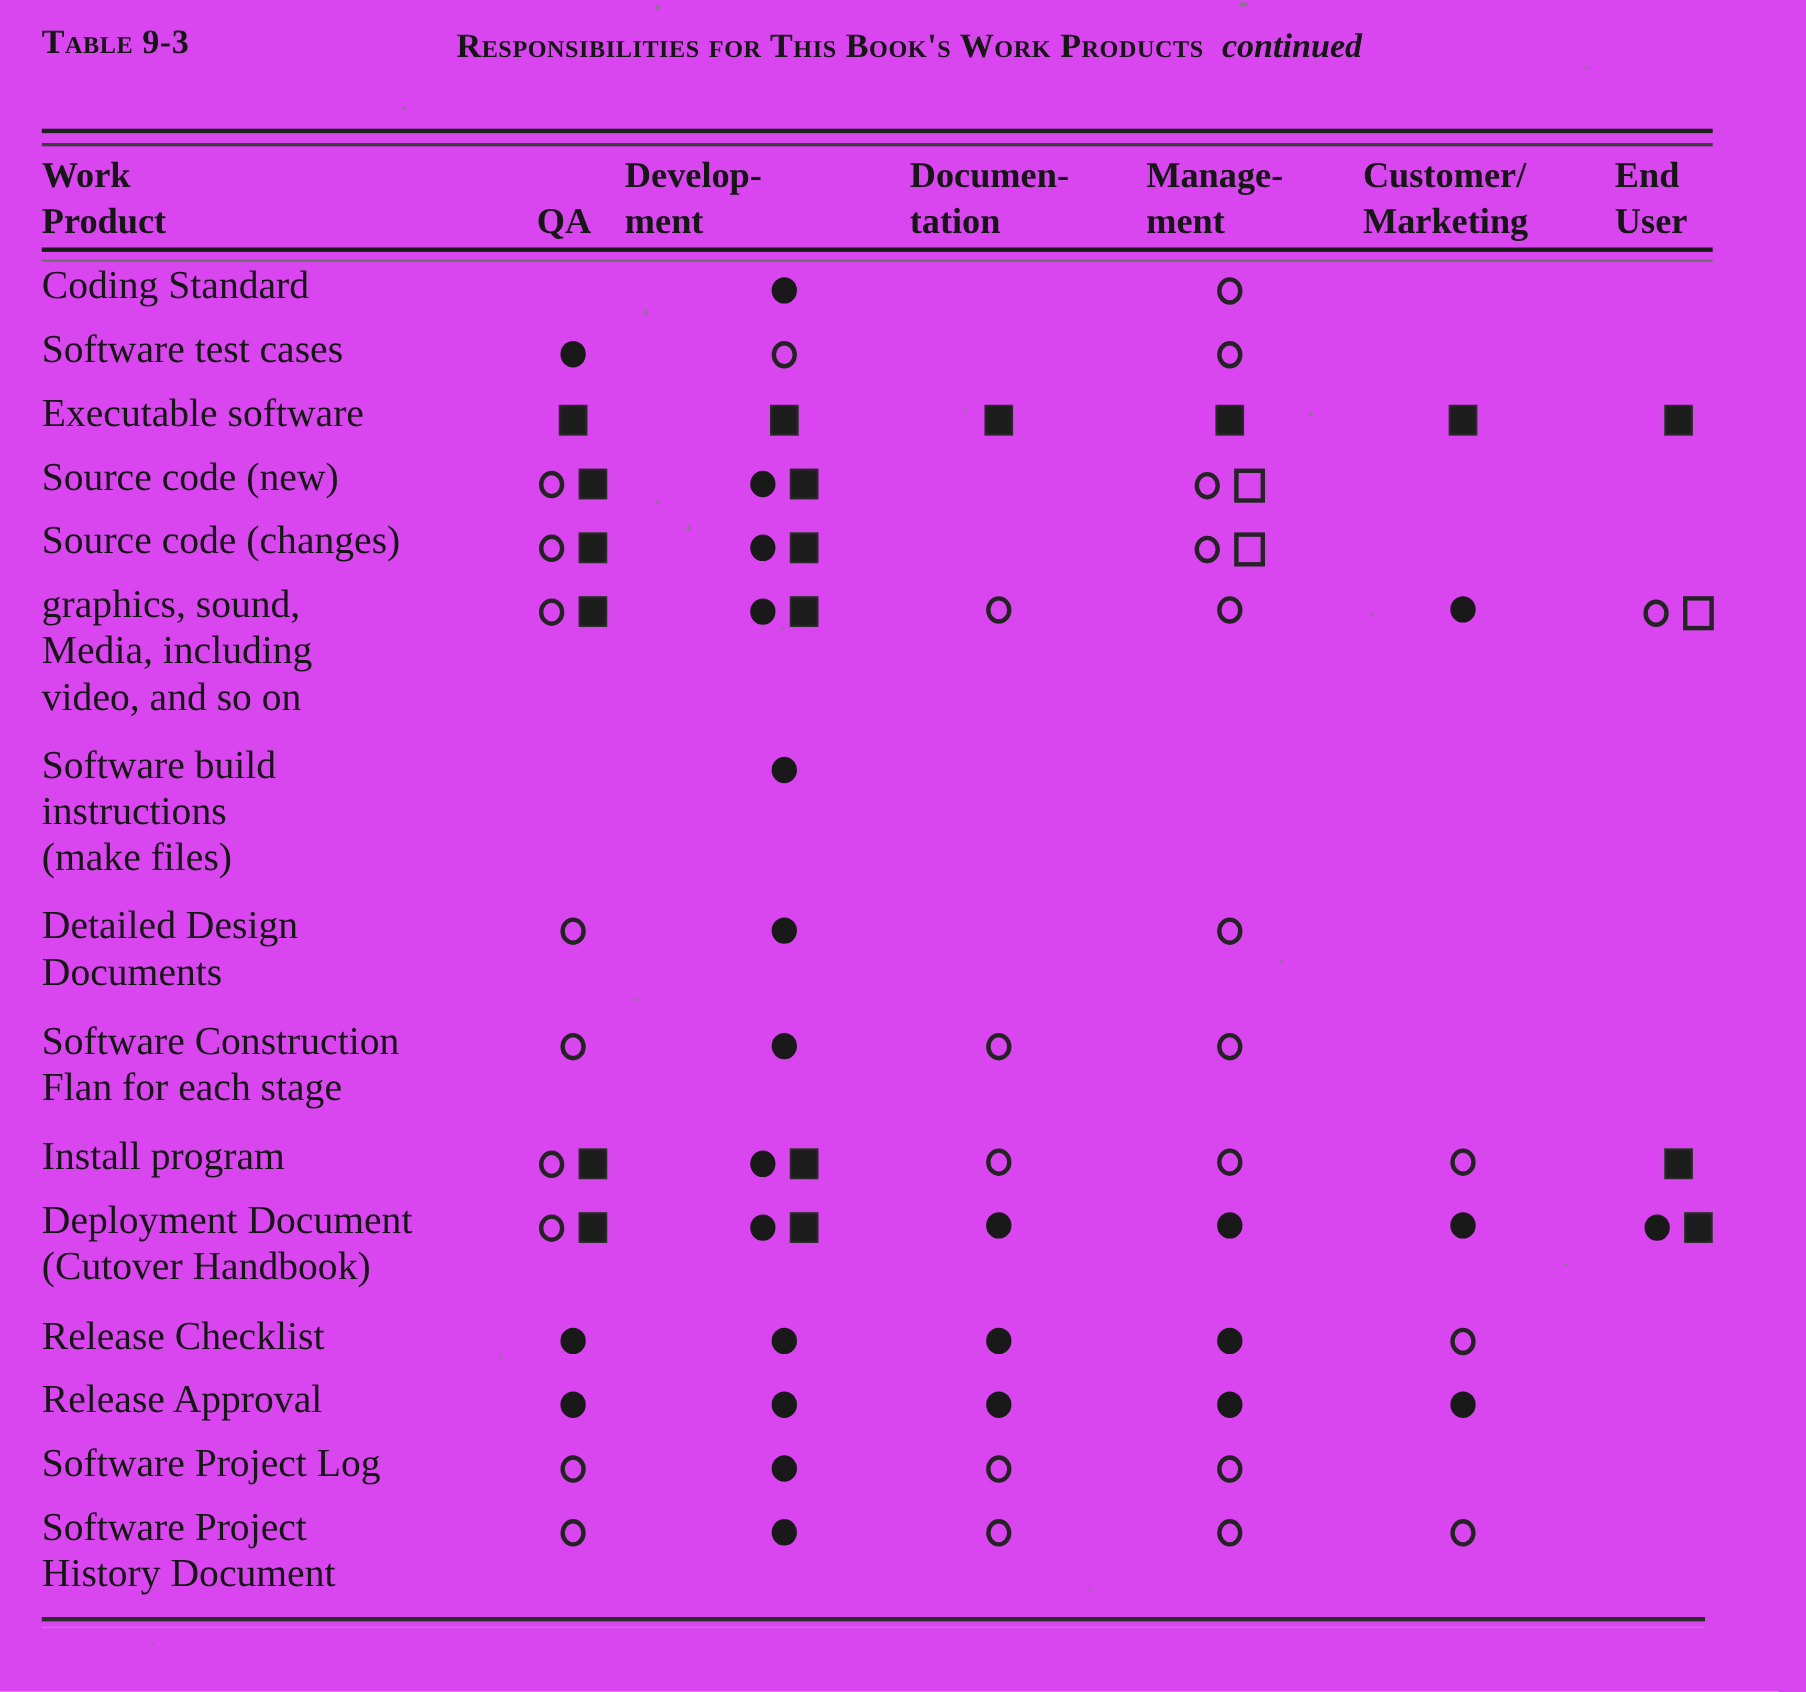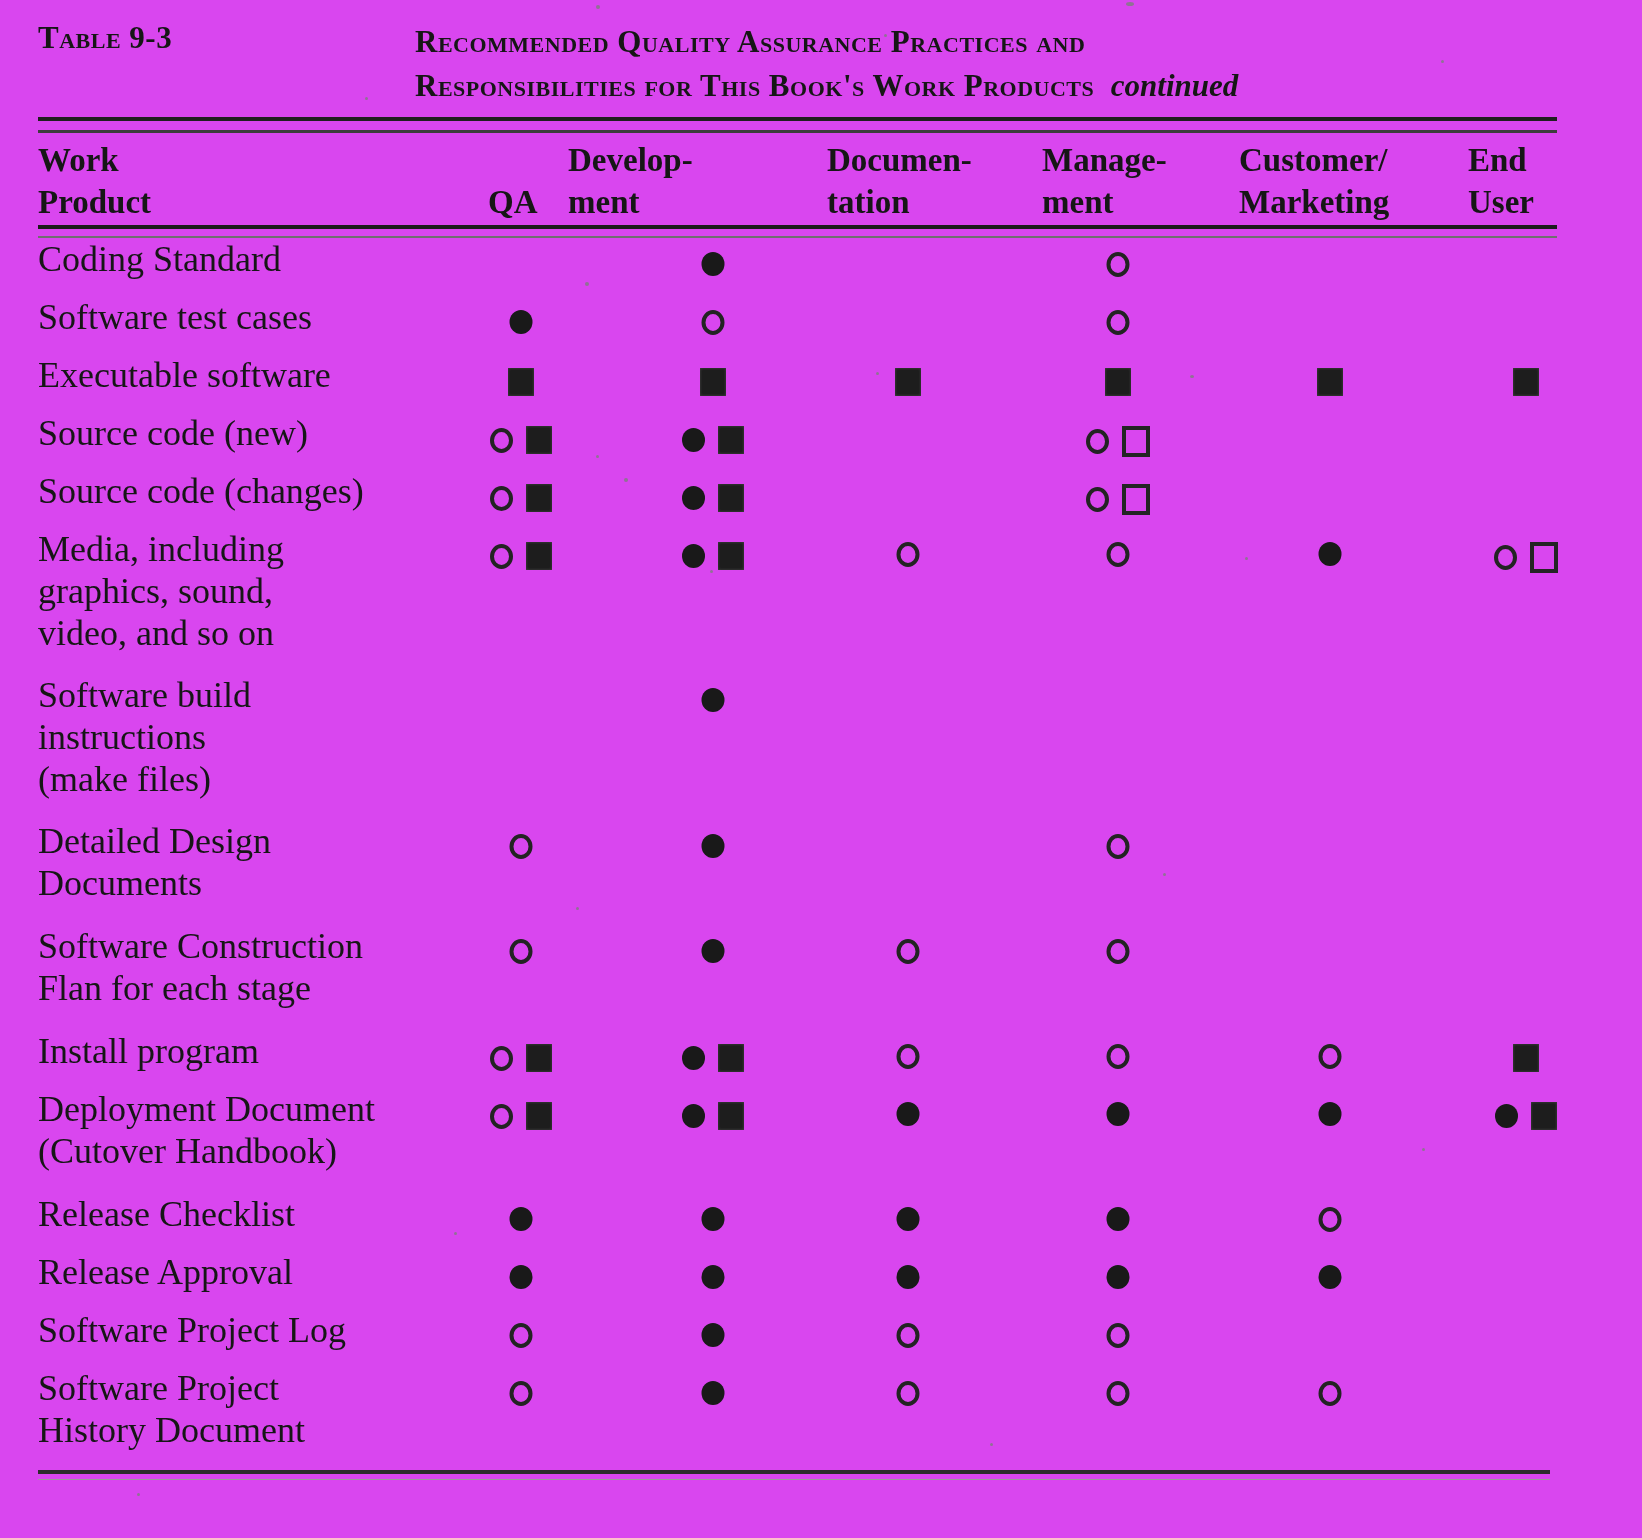--- a/index.html
+++ b/index.html
@@ -40,21 +40,20 @@
   .speck { position:absolute; background:#7d7d7d; border-radius:50%; opacity:.8; }
 </style>
 </head>
 <body>
 
 <div class="page">
 
   <div class="caption">Table 9-3</div>
 
   <div class="title-block">
-    <div>Recommended Quality Assurance Practices and</div>
     <div><span>Responsibilities for This Book's Work Products</span>&nbsp; <em>continued</em></div>
   </div>
 
   <div class="rule rule-top"></div>
 
   <div id="table-header">
       <div class="hcell" style="left: 38px; font-family: Liberation Serif, serif;">
         <div>Work</div>
         <div>Product</div>
       </div>
@@ -164,22 +163,22 @@
           <span class="sym filled-circle" title="●"></span>
           <span class="sym filled-square" title="■"></span>
         </div>
         <div class="cell" style="left: 1118px;">
           <span class="sym open-circle" title="○"></span>
           <span class="sym open-square" title="□"></span>
         </div>
       </div>
       <div class="row l3">
         <div class="label">
+          <div>graphics, sound,</div>
           <div>Media, including</div>
-          <div>graphics, sound,</div>
           <div>video, and so on</div>
         </div>
         <div class="cell" style="left: 521px;">
           <span class="sym open-circle" title="○"></span>
           <span class="sym filled-square" title="■"></span>
         </div>
         <div class="cell" style="left: 713px;">
           <span class="sym filled-circle" title="●"></span>
           <span class="sym filled-square" title="■"></span>
         </div>

